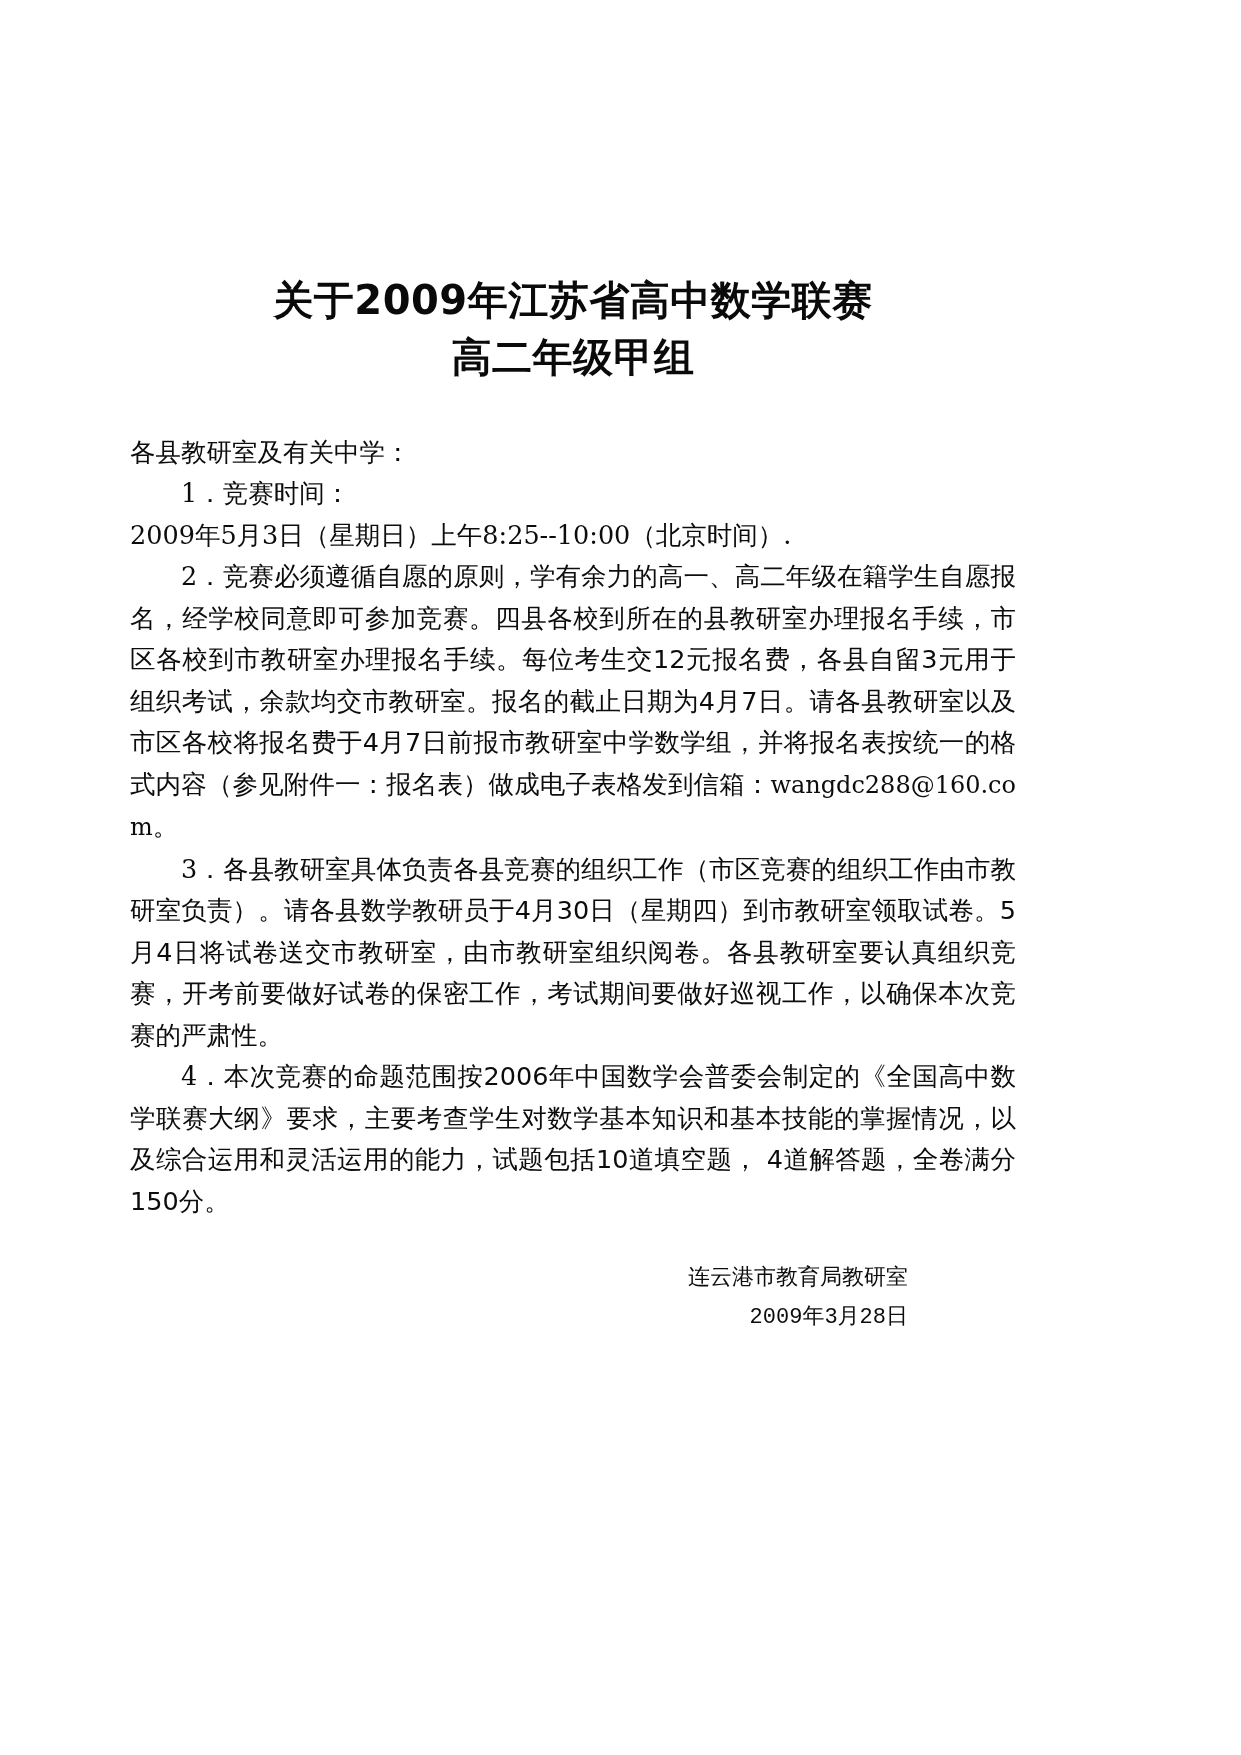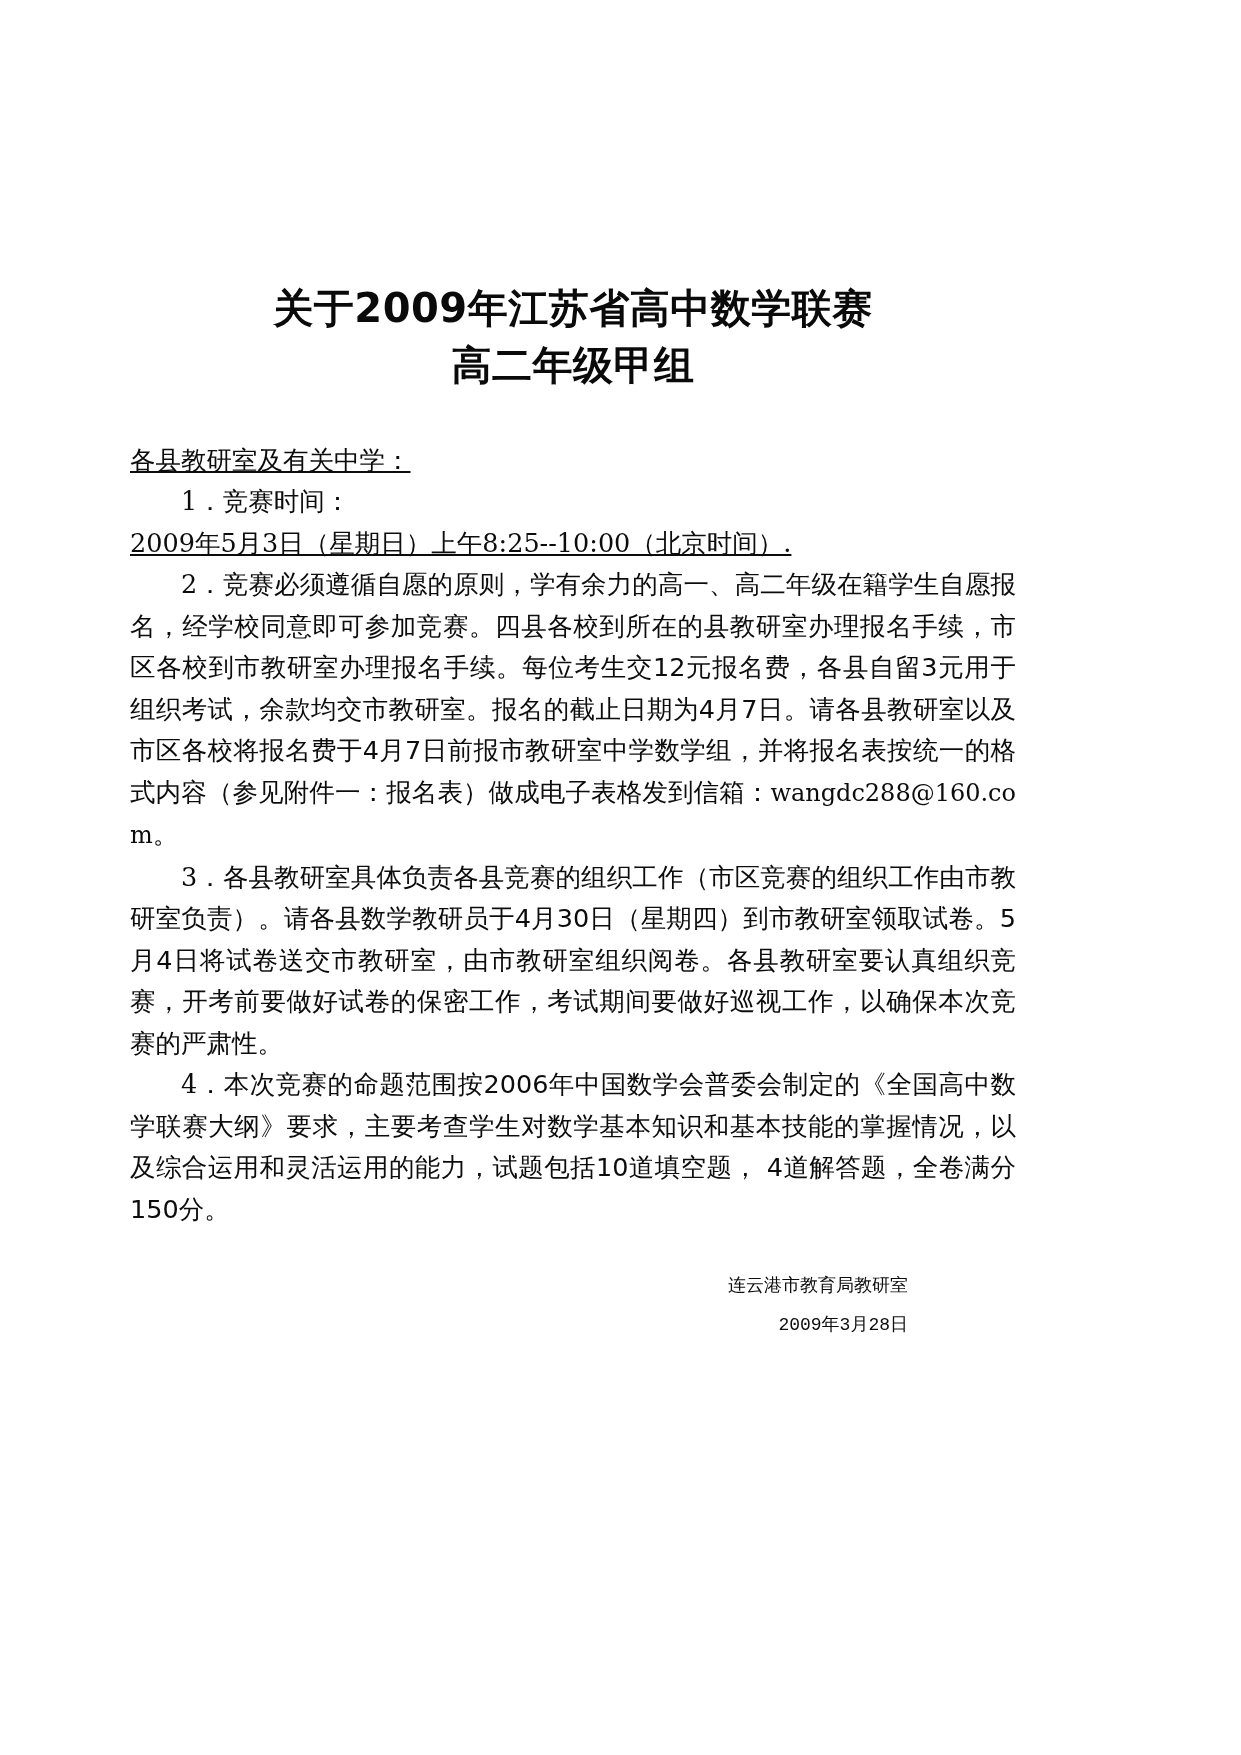--- a/index.html
+++ b/index.html
@@ -24,21 +24,20 @@
     height: 1755px;
     background: #fff;
     box-sizing: border-box;
   }
 
   .content {
     position: absolute;
     left: 130px;
     top: 272px;
     width: 886px;
-    margin-top: 8px;
   }
 
   
   .doc-title {
     text-align: center;
     font-family: "DejaVu Sans", "Liberation Sans", sans-serif;
     font-weight: bold;
     font-size: 40px;
     line-height: 1.42;
     letter-spacing: 0.5px;
@@ -65,37 +64,36 @@
     margin: 0 0 0 0;
     text-align: justify;
     text-justify: inter-ideograph;
     word-break: break-all;
   }
   .para.indent {
     text-indent: 2em;
   }
   .para.noindent {
     text-indent: 0;
-    text-decoration: underline;
   }
 
   .mono-num {
     font-family: "DejaVu Serif", "Liberation Serif", serif;
   }
 
   .email {
     font-family: "DejaVu Serif", "Liberation Serif", serif;
     font-size: 24px;
   }
 
   
   .signature {
     margin-top: 34px;
     text-align: right;
-    font-size: 18px;
+    font-size: 22px;
     line-height: 41px;
     padding-right: 108px;
     color: #0c0c0c;
   }
   .signature .sig-line {
     display: block;
     white-space: nowrap;
   }
   .signature .sig-date {
     display: block;

